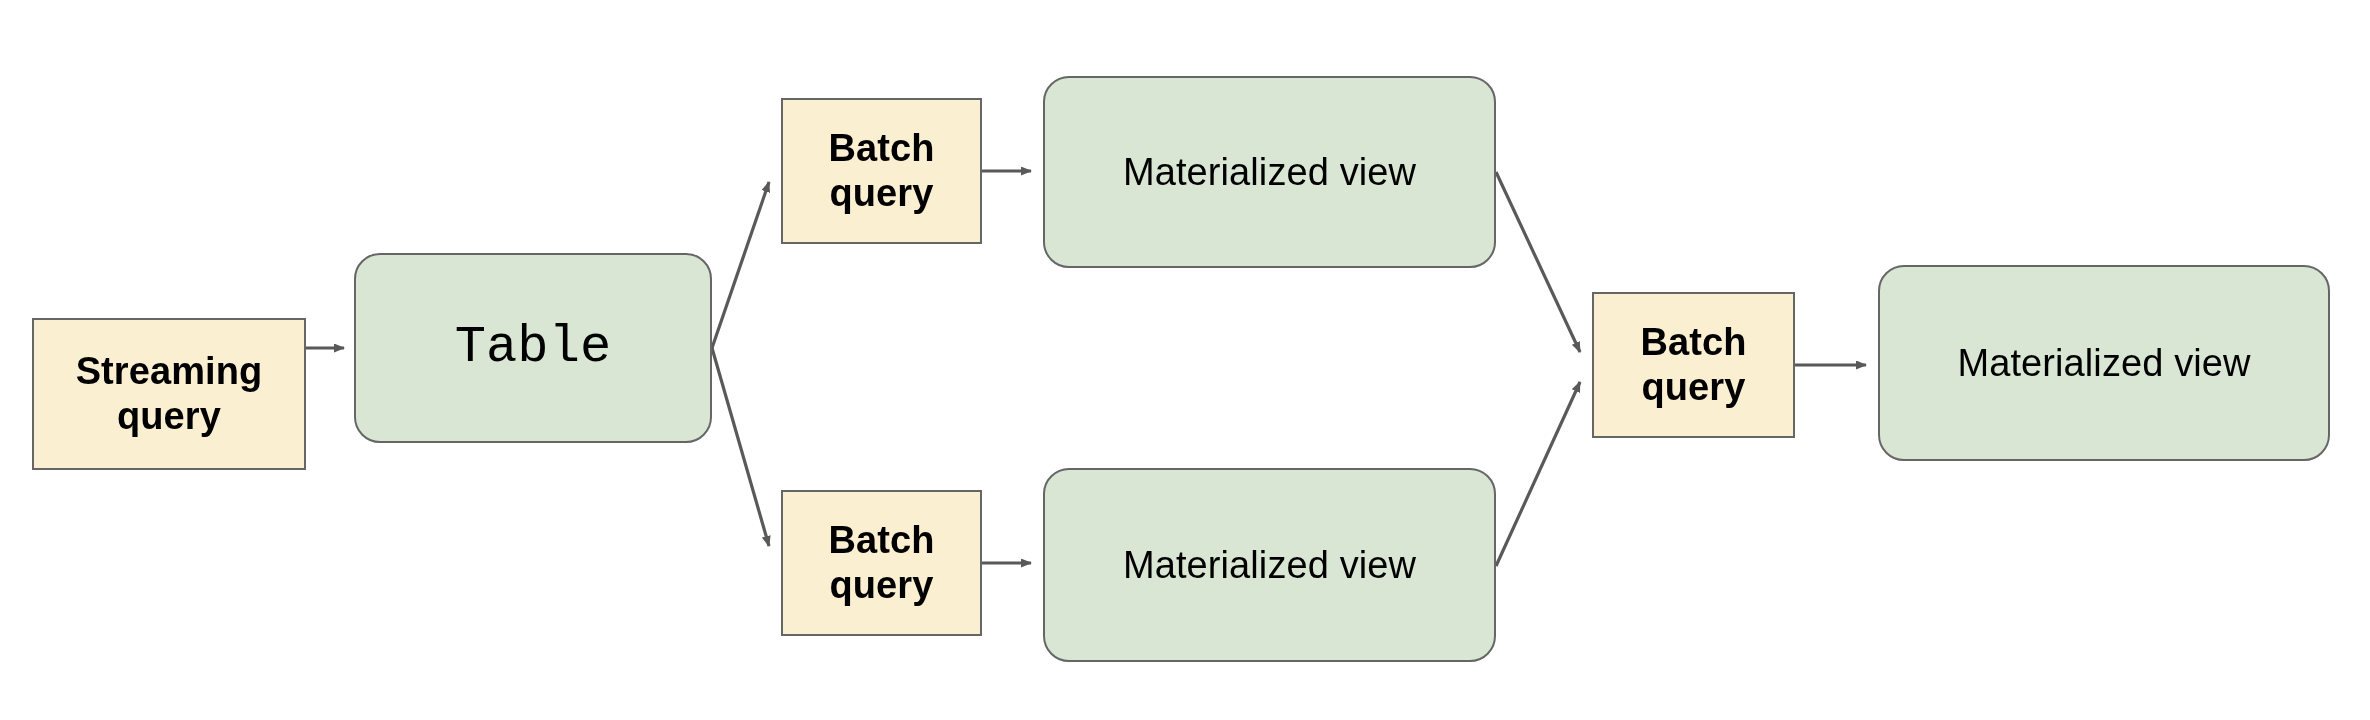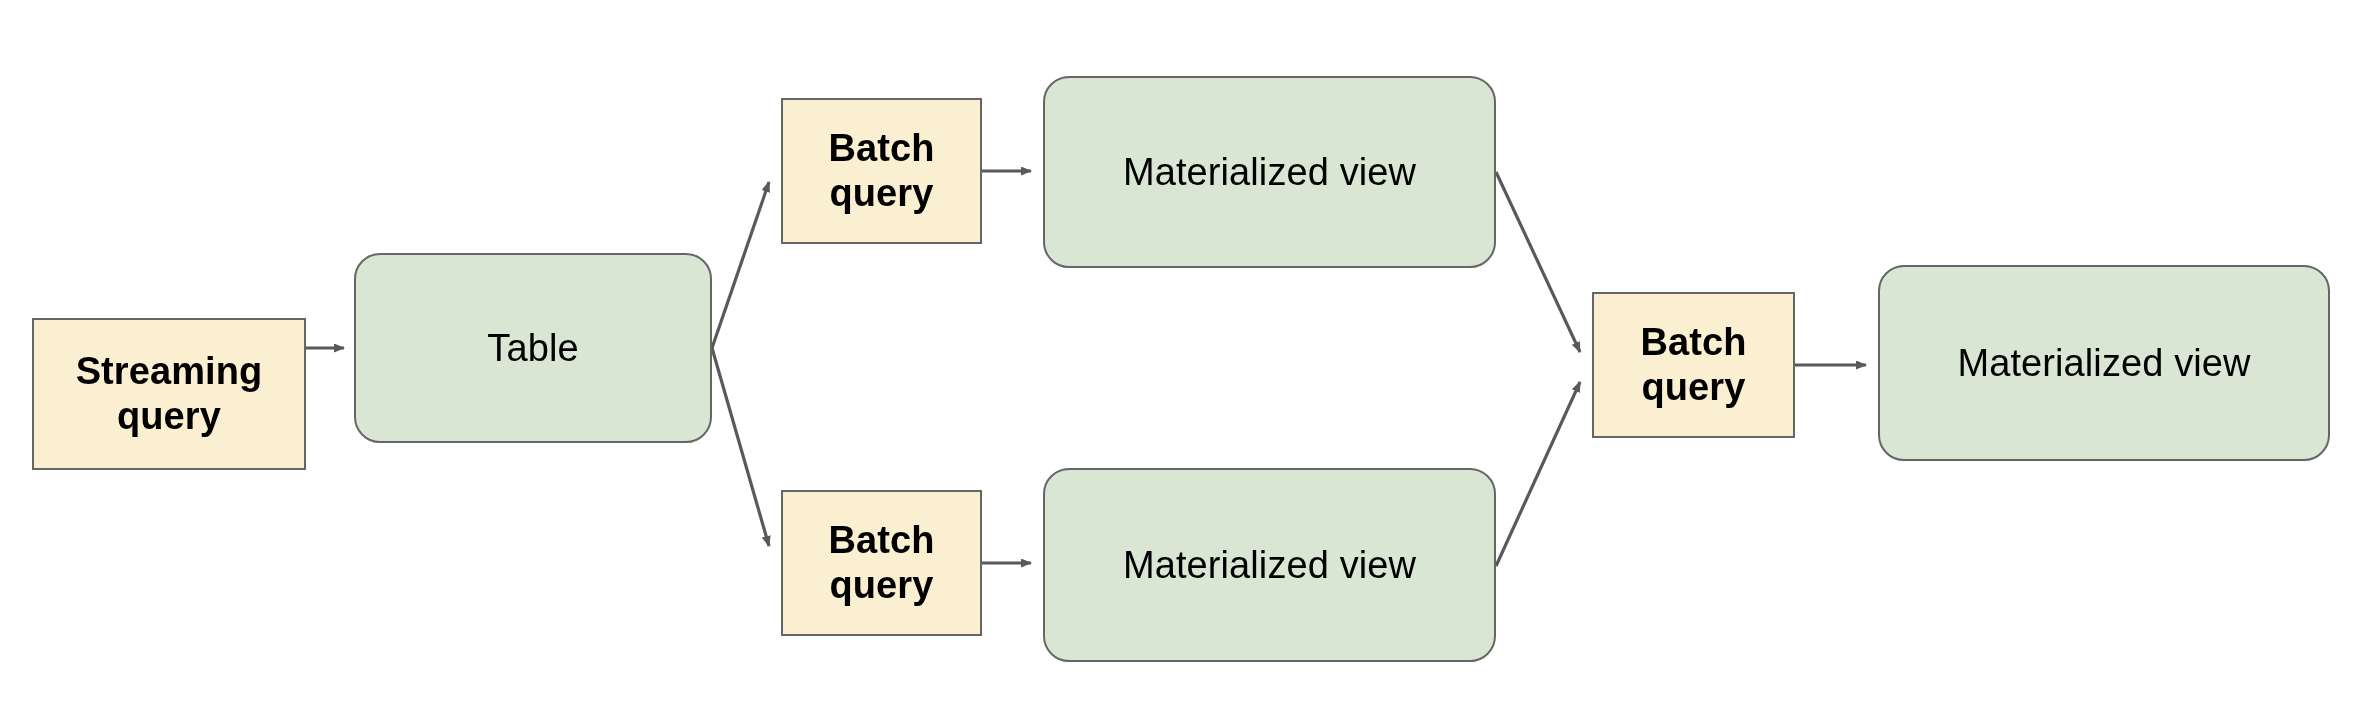--- a/index.html
+++ b/index.html
@@ -75,21 +75,21 @@
         <path d="M 1496 566 L 1580 382" marker-end="url(#arrowhead)"></path>
         <path d="M 1795 365 L 1866 365" marker-end="url(#arrowhead)"></path>
       </g>
   </svg>
 
   <div class="node node-query" id="node-streaming-query" style="left: 32px; top: 276px; width: 274px; height: 152px; font-size: 38px; border-color: rgb(102, 102, 102); color: rgb(0, 0, 0); background: rgb(251, 239, 209); border-radius: 0px; margin-top: 42px;">
     <span class="node-label">Streaming
 query</span>
   </div>
 
-  <div class="node node-store" id="node-table" style="left: 354px; top: 253px; width: 358px; height: 190px; font-size: 38px; border-color: rgb(102, 102, 102); color: rgb(0, 0, 0); background: rgb(216, 230, 211); border-radius: 26px;">
+  <div class="node node-store" id="node-table" style="left: 354px; top: 253px; width: 358px; height: 190px; font-size: 52px; border-color: rgb(102, 102, 102); color: rgb(0, 0, 0); background: rgb(216, 230, 211); border-radius: 26px; font-family: Liberation Mono, monospace;">
     <span class="node-label">Table</span>
   </div>
 
   <div class="node node-query" id="node-batch-query-top" style="left: 781px; top: 98px; width: 201px; height: 146px; font-size: 38px; border-color: rgb(102, 102, 102); color: rgb(0, 0, 0); background: rgb(251, 239, 209); border-radius: 0px;">
     <span class="node-label">Batch
 query</span>
   </div>
 
   <div class="node node-store" id="node-materialized-view-top" style="left: 1043px; top: 76px; width: 453px; height: 192px; font-size: 38px; border-color: rgb(102, 102, 102); color: rgb(0, 0, 0); background: rgb(216, 230, 211); border-radius: 26px;">
     <span class="node-label">Materialized view</span>

